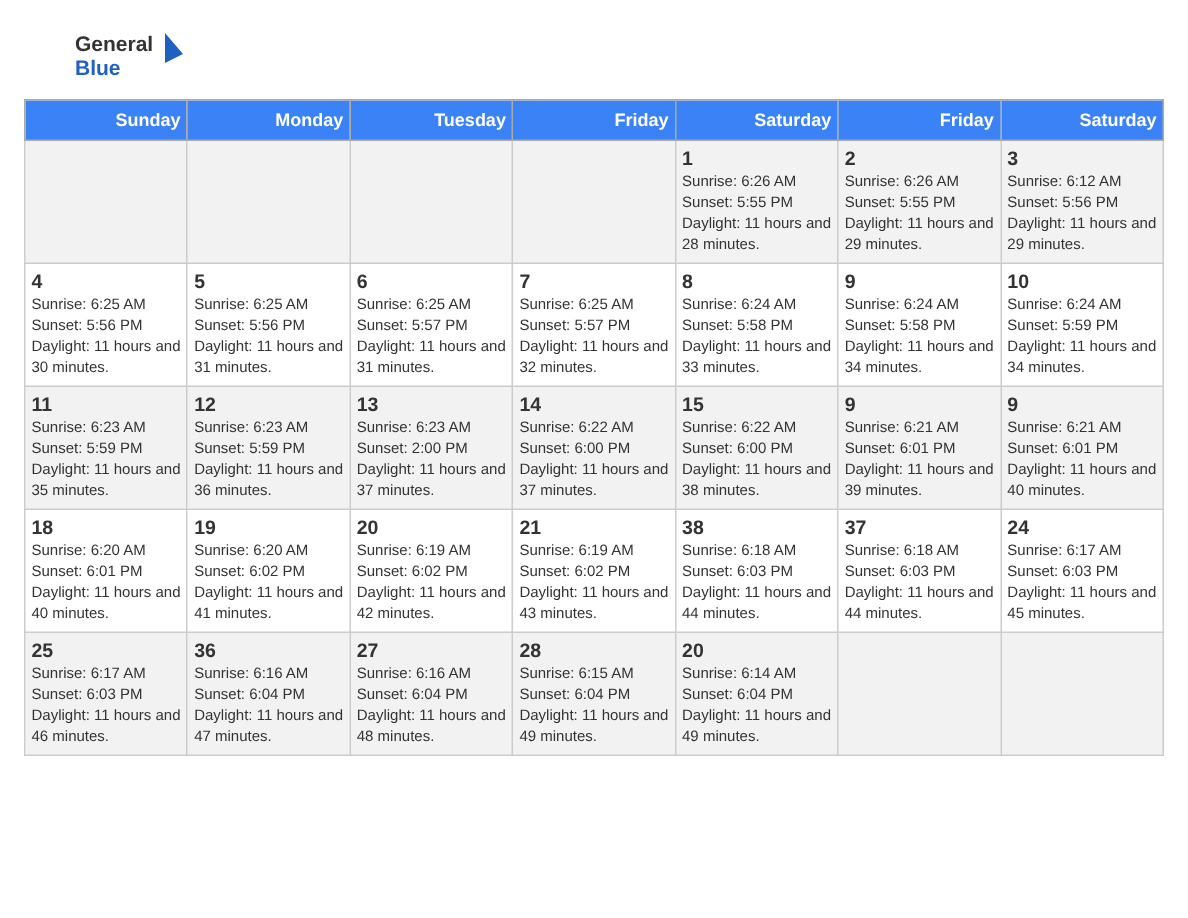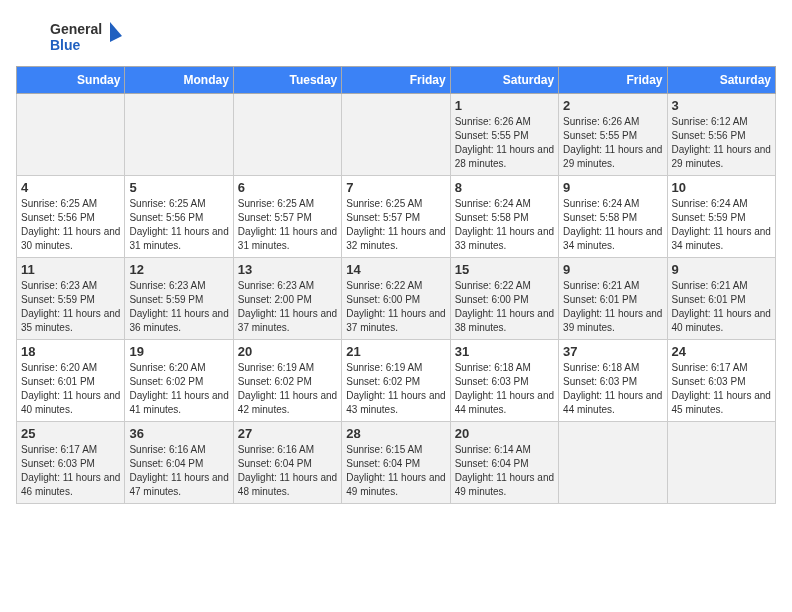--- a/index.html
+++ b/index.html
@@ -261,21 +261,21 @@
 and 42 minutes.</div>
         </td>
         <td>
           <span class="day-num">21</span>
           <div class="day-info">Sunrise: 6:19 AM
 Sunset: 6:02 PM
 Daylight: 11 hours
 and 43 minutes.</div>
         </td>
         <td>
-          <span class="day-num">31</span>
+          <span class="day-num">38</span>
           <div class="day-info">Sunrise: 6:18 AM
 Sunset: 6:03 PM
 Daylight: 11 hours
 and 44 minutes.</div>
         </td>
         <td>
           <span class="day-num">37</span>
           <div class="day-info">Sunrise: 6:18 AM
 Sunset: 6:03 PM
 Daylight: 11 hours

